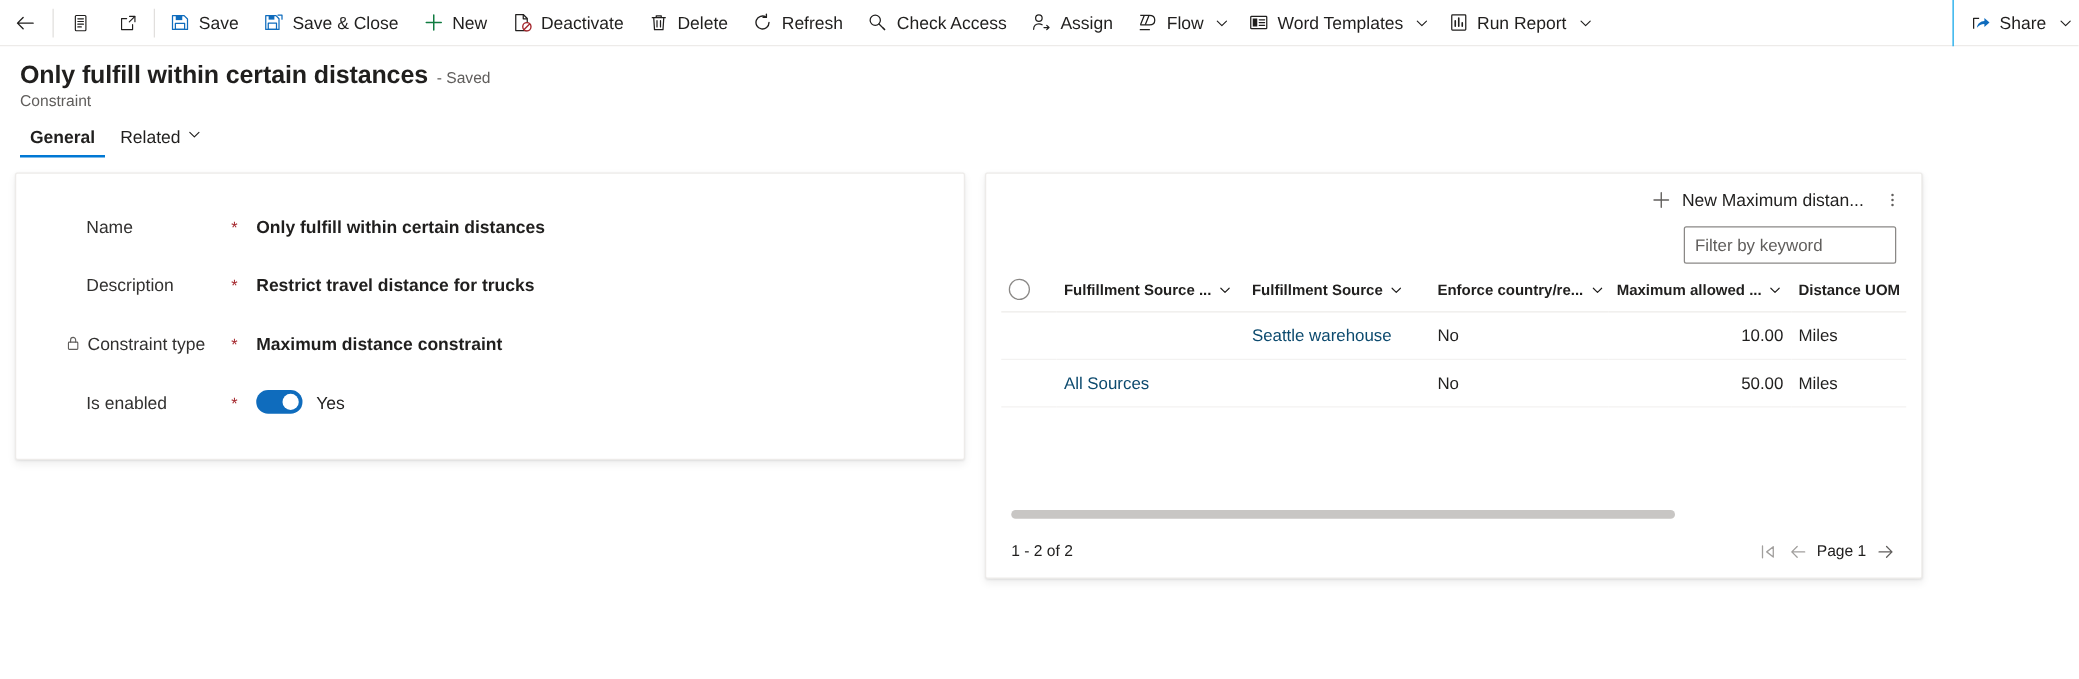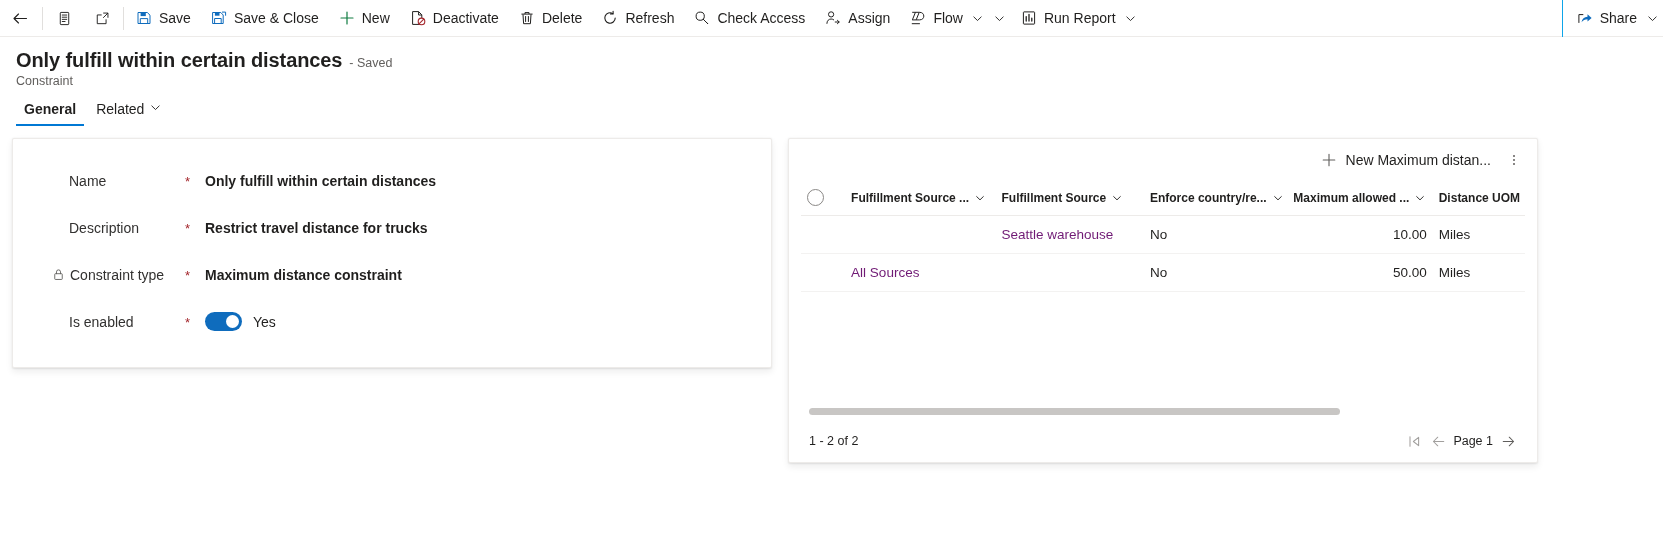--- a/index.html
+++ b/index.html
@@ -281,21 +281,21 @@
   table.grid td {
     font-size: 13.5px;
     color: #201f1e;
     padding: 11px 6px;
     border-bottom: 1px solid #f3f2f1;
     white-space: nowrap;
     overflow: hidden;
     text-overflow: ellipsis;
   }
   td.link a {
-    color: #701a75;
+    color: #0c4a6e;
     text-decoration: none;
     cursor: pointer;
   }
   td.num { text-align: right; }
   .col-sel   { width: 44px; }
   .col-fs1   { width: 150px; }
   .col-fs2   { width: 148px; }
   .col-enf   { width: 143px; }
   .col-max   { width: 145px; }
   .col-uom   { width: 92px; }
@@ -479,20 +479,30 @@
       </svg>
     </span>
     <span>Flow</span>
   </div>
   <div class="cmd-caret">
     <svg viewBox="0 0 12 12" width="11" height="11" fill="none" stroke="#201f1e" stroke-width="1">
       <path d="M2 4.3L6 8.2l4-3.9" stroke-linecap="round" stroke-linejoin="round"></path>
     </svg>
   </div>
 
+  <div class="cmd-item" style="padding-right:4px;">
+    <span class="cmd-icon">
+      <svg viewBox="0 0 16 16" width="16" height="16" fill="none" stroke="#201f1e" stroke-width="1">
+        <rect x="1.6" y="3.1" width="12.8" height="9.8" rx="0.6"></rect>
+        <rect x="3.2" y="4.8" width="3.6" height="6.4" fill="#201f1e" stroke="none"></rect>
+        <path d="M8.4 5.8h4.3M8.4 8h4.3M8.4 10.2h4.3" stroke-linecap="round"></path>
+      </svg>
+    </span>
+    <span>Word Templates</span>
+  </div>
   <div class="cmd-caret">
     <svg viewBox="0 0 12 12" width="11" height="11" fill="none" stroke="#201f1e" stroke-width="1">
       <path d="M2 4.3L6 8.2l4-3.9" stroke-linecap="round" stroke-linejoin="round"></path>
     </svg>
   </div>
 
   <div class="cmd-item" style="padding-right:4px;">
     <span class="cmd-icon">
       <svg viewBox="0 0 16 16" width="16" height="16" fill="none" stroke="#201f1e" stroke-width="1">
         <rect x="2.4" y="1.9" width="11.2" height="12.2" rx="0.6"></rect>
@@ -607,20 +617,25 @@
       </div>
       <div class="kebab">
         <div>
           <span></span>
           <span></span>
           <span></span>
         </div>
       </div>
     </div>
 
+    <div class="filter-row">
+      <div class="filter-box">
+        <input type="text" placeholder="Filter by keyword" style="">
+      </div>
+    </div>
 
     <div class="grid-scroll">
       <table class="grid">
         <colgroup>
           <col class="col-sel">
             <col class="col-fs1">
             <col class="col-fs2">
           <col class="col-enf">
             <col class="col-max">
             <col class="col-uom">

